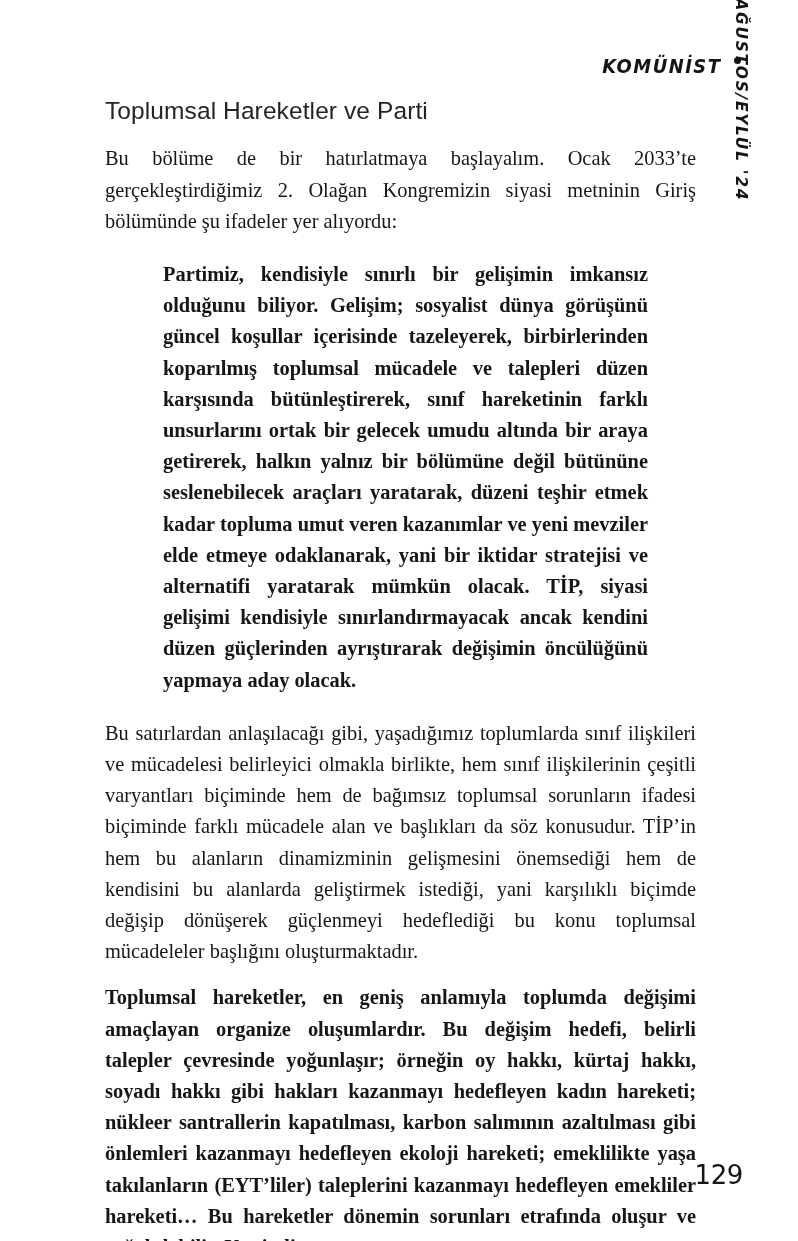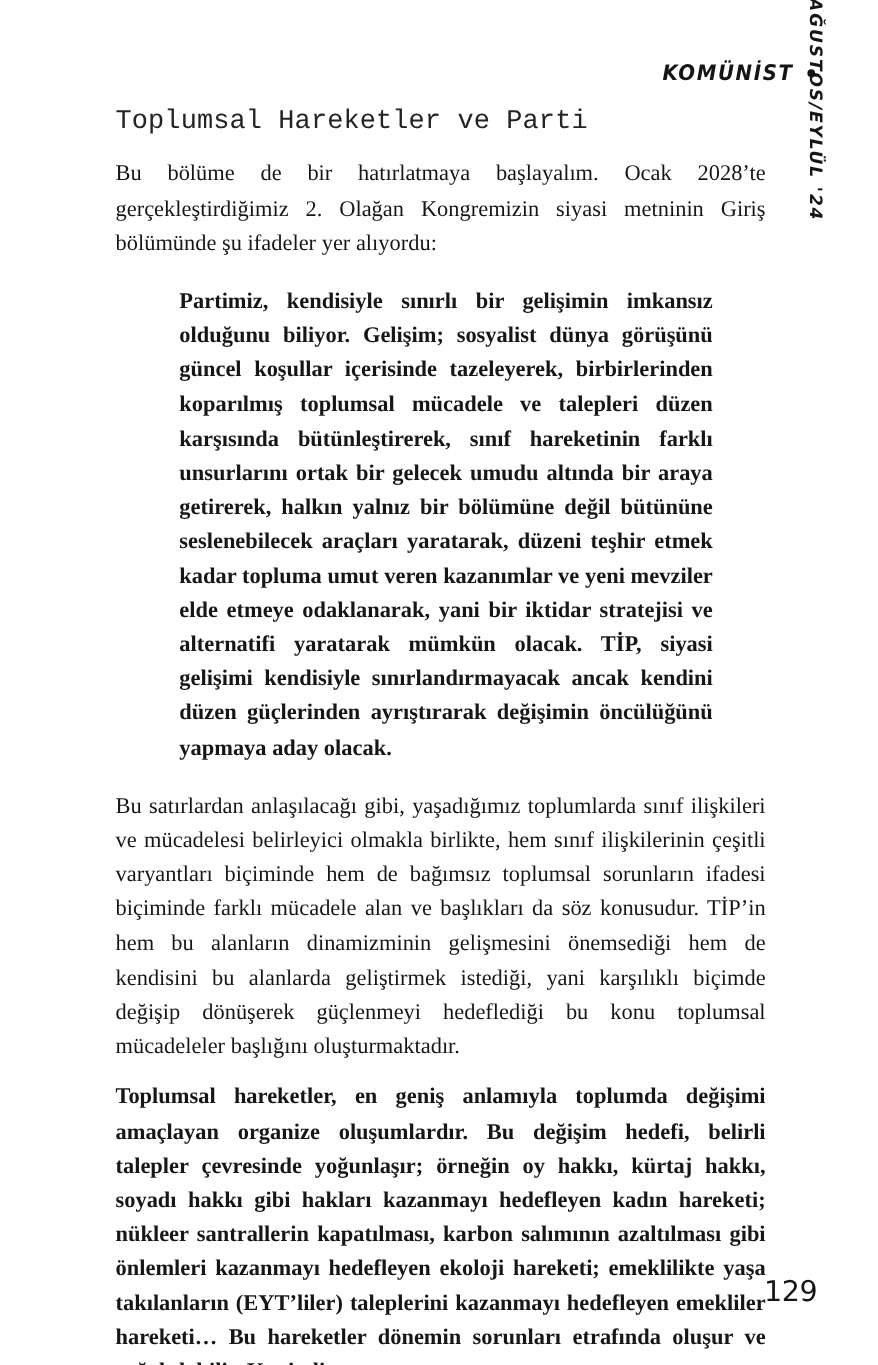--- a/index.html
+++ b/index.html
@@ -23,21 +23,21 @@
     inset: 0;
     background: #ffffff;
   }
 
   
   .running-head {
     position: absolute;
     top: 57px;
     right: 57px;
     display: flex;
-    align-items: center;
+    align-items: flex-start;
     gap: 13px;
     line-height: 1;
   }
   .running-head-title {
     font-family: "DejaVu Sans", "Liberation Sans", sans-serif;
     font-weight: 700;
     font-style: italic;
     font-size: 19.5px;
     letter-spacing: 1.6px;
     color: #151515;
@@ -79,21 +79,21 @@
 
   
   .column {
     position: absolute;
     left: 105px;
     top: 96px;
     width: 591px;
   }
 
   .section-title {
-    font-family: Liberation Mono, monospace;
+    font-family: Liberation Sans, sans-serif;
     font-weight: 400;
     font-size: 24.5px;
     line-height: 1.2;
     letter-spacing: 0.1px;
     color: #242424;
     margin: 0 0 18px 0;
   }
 
   p.body-par {
     margin: 0 0 15px 0;
@@ -146,21 +146,21 @@
   </div>
 
   <div class="issue-date">
     <span class="issue-date-text">AĞUSTOS/EYLÜL '24</span>
   </div>
 
   <div class="column">
 
     <h1 class="section-title">Toplumsal Hareketler ve Parti</h1>
 
-    <p class="body-par">Bu bölüme de bir hatırlatmaya başlayalım. Ocak 2028’te gerçekleştirdiğimiz 2. Olağan Kongremizin siyasi metninin Giriş bölümünde şu ifadeler yer alıyordu:</p>
+    <p class="body-par">Bu bölüme de bir hatırlatmaya başlayalım. Ocak 2033’te gerçekleştirdiğimiz 2. Olağan Kongremizin siyasi metninin Giriş bölümünde şu ifadeler yer alıyordu:</p>
 
     <blockquote class="blockquote">
       <p>Partimiz, kendisiyle sınırlı bir gelişimin imkansız olduğunu biliyor. Gelişim; sosyalist dünya görüşünü güncel koşullar içerisinde tazeleyerek, birbirlerinden koparılmış toplumsal mücadele ve talepleri düzen karşısında bütünleştirerek, sınıf hareketinin farklı unsurlarını ortak bir gelecek umudu altında bir araya getirerek, halkın yalnız bir bölümüne değil bütününe seslenebilecek araçları yaratarak, düzeni teşhir etmek kadar topluma umut veren kazanımlar ve yeni mevziler elde etmeye odaklanarak, yani bir iktidar stratejisi ve alternatifi yaratarak mümkün olacak. TİP, siyasi gelişimi kendisiyle sınırlandırmayacak ancak kendini düzen güçlerinden ayrıştırarak değişimin öncülüğünü yapmaya aday olacak.</p>
     </blockquote>
 
     <p class="body-par">Bu satırlardan anlaşılacağı gibi, yaşadığımız toplumlarda sınıf ilişkileri ve mücadelesi belirleyici olmakla birlikte, hem sınıf ilişkilerinin çeşitli varyantları biçiminde hem de bağımsız toplumsal sorunların ifadesi biçiminde farklı mücadele alan ve başlıkları da söz konusudur. TİP’in hem bu alanların dinamizminin gelişmesini önemsediği hem de kendisini bu alanlarda geliştirmek istediği, yani karşılıklı biçimde değişip dönüşerek güçlenmeyi hedeflediği bu konu toplumsal mücadeleler başlığını oluşturmaktadır.</p>
 
     <p class="body-par">Toplumsal hareketler, en geniş anlamıyla toplumda değişimi amaçlayan organize oluşumlardır. Bu değişim hedefi, belirli talepler çevresinde yoğunlaşır; örneğin oy hakkı, kürtaj hakkı, soyadı hakkı gibi hakları kazanmayı hedefleyen kadın hareketi; nükleer santrallerin kapatılması, karbon salımının azaltılması gibi önlemleri kazanmayı hedefleyen ekoloji hareketi; emeklilikte yaşa takılanların (EYT’liler) taleplerini kazanmayı hedefleyen emekliler hareketi… Bu hareketler dönemin sorunları etrafında oluşur ve çoğaltılabilir. Kapitalizm</p>
 
   </div>

